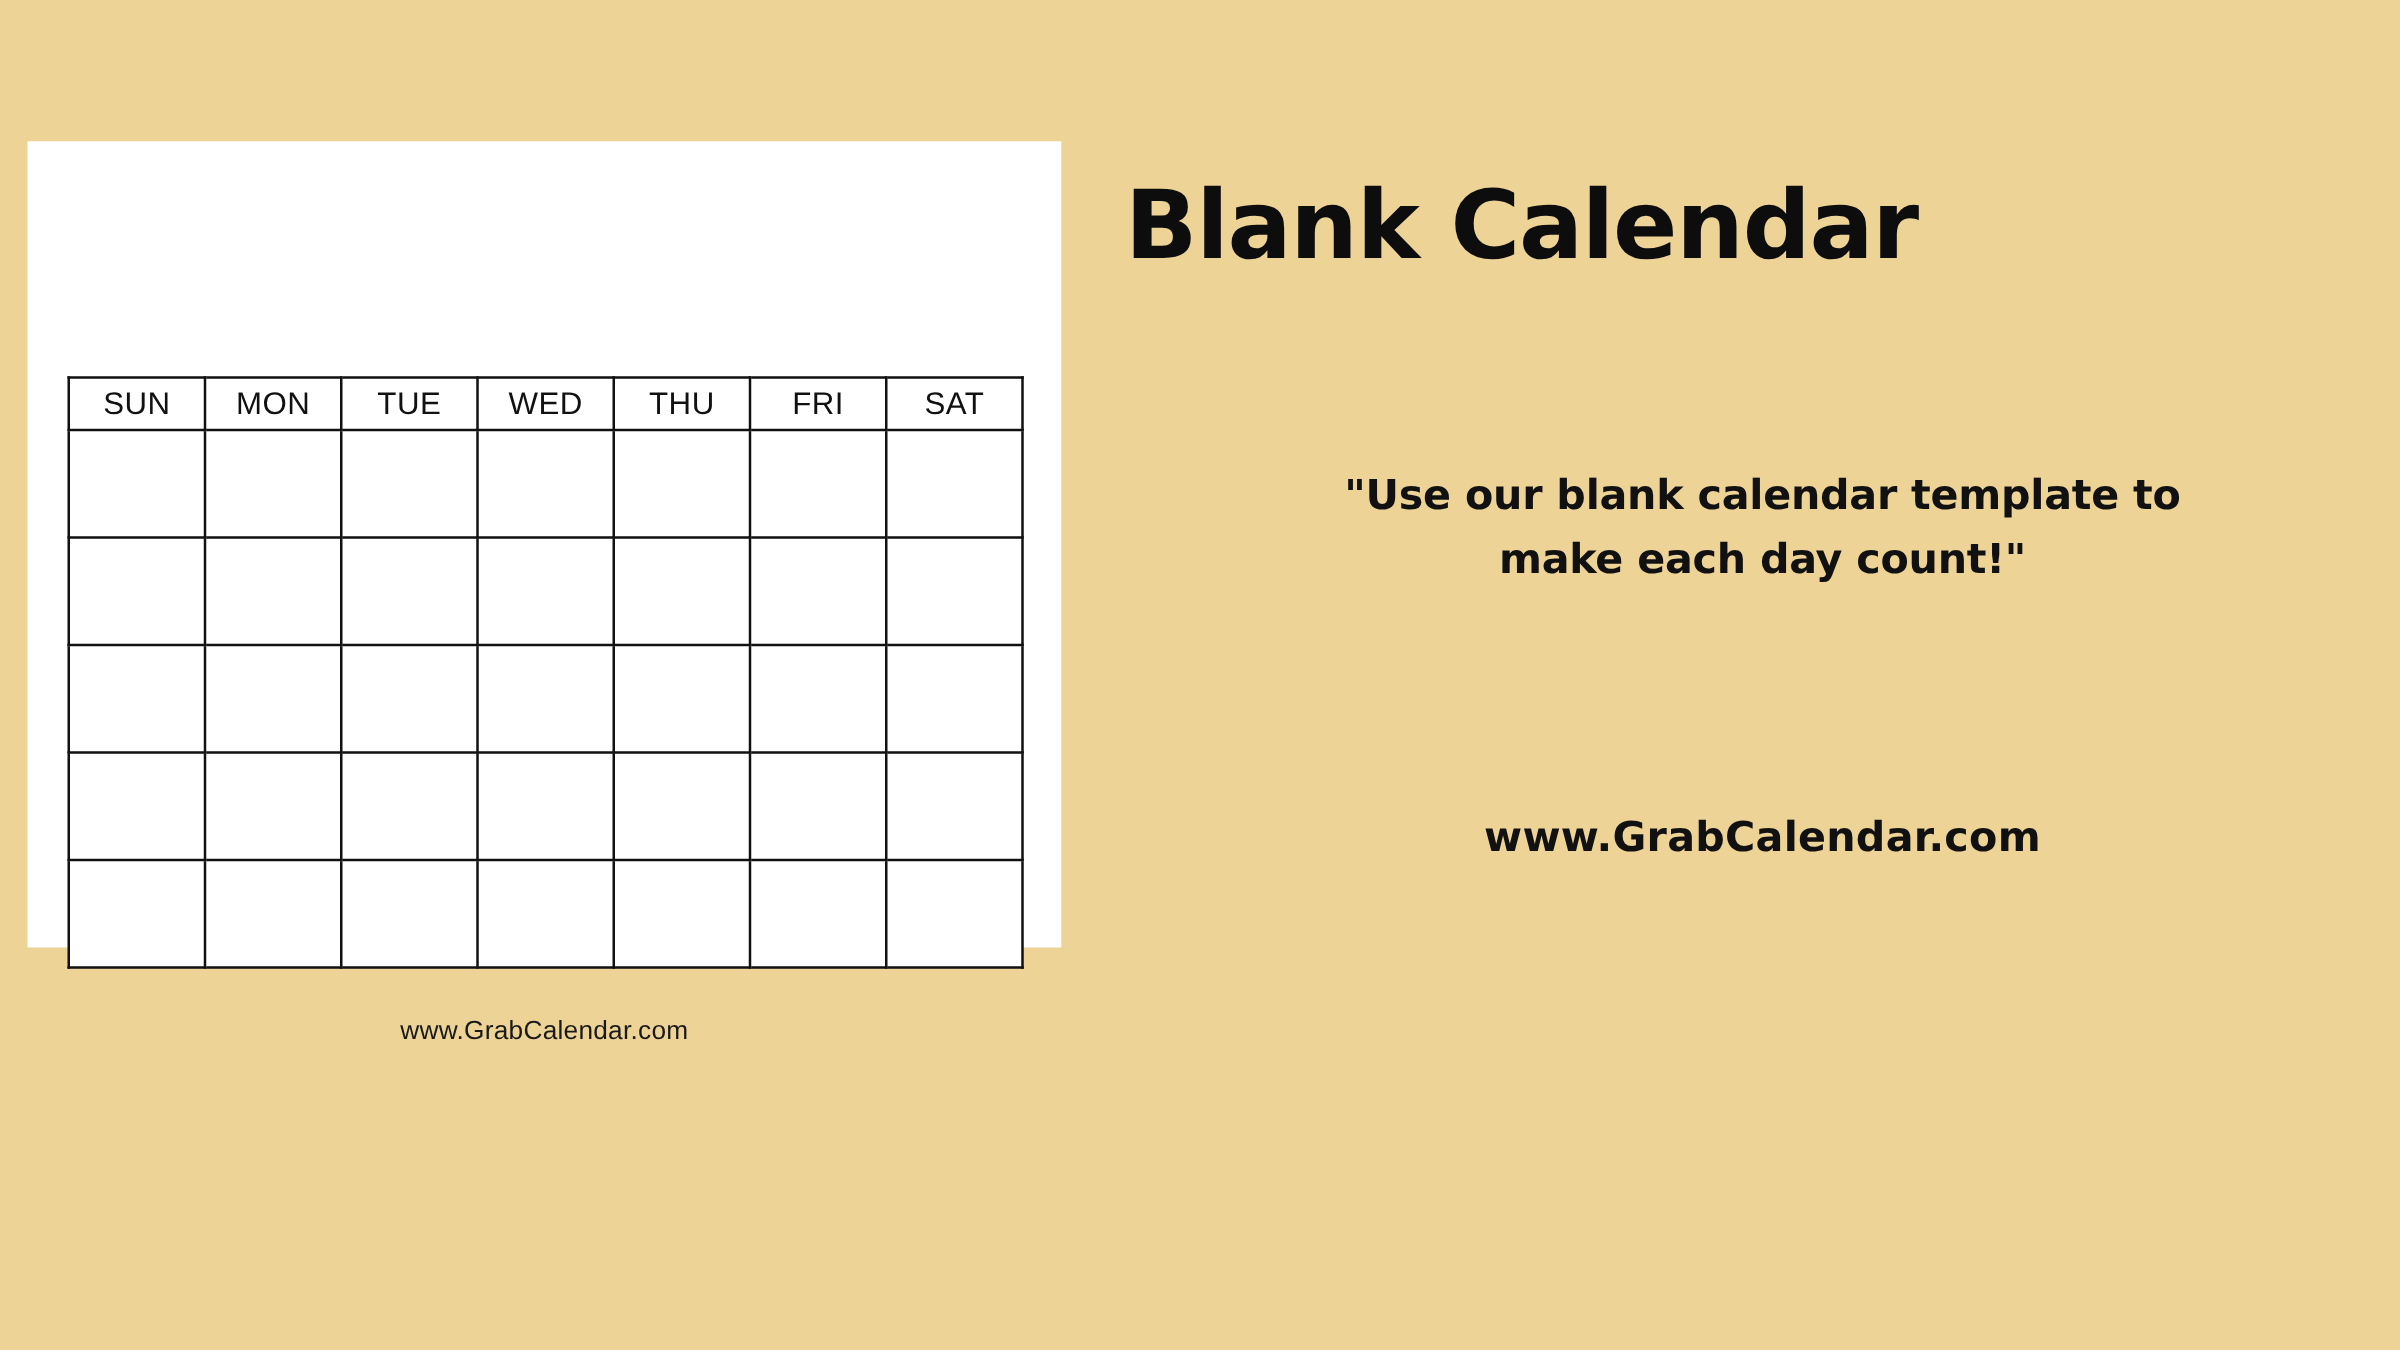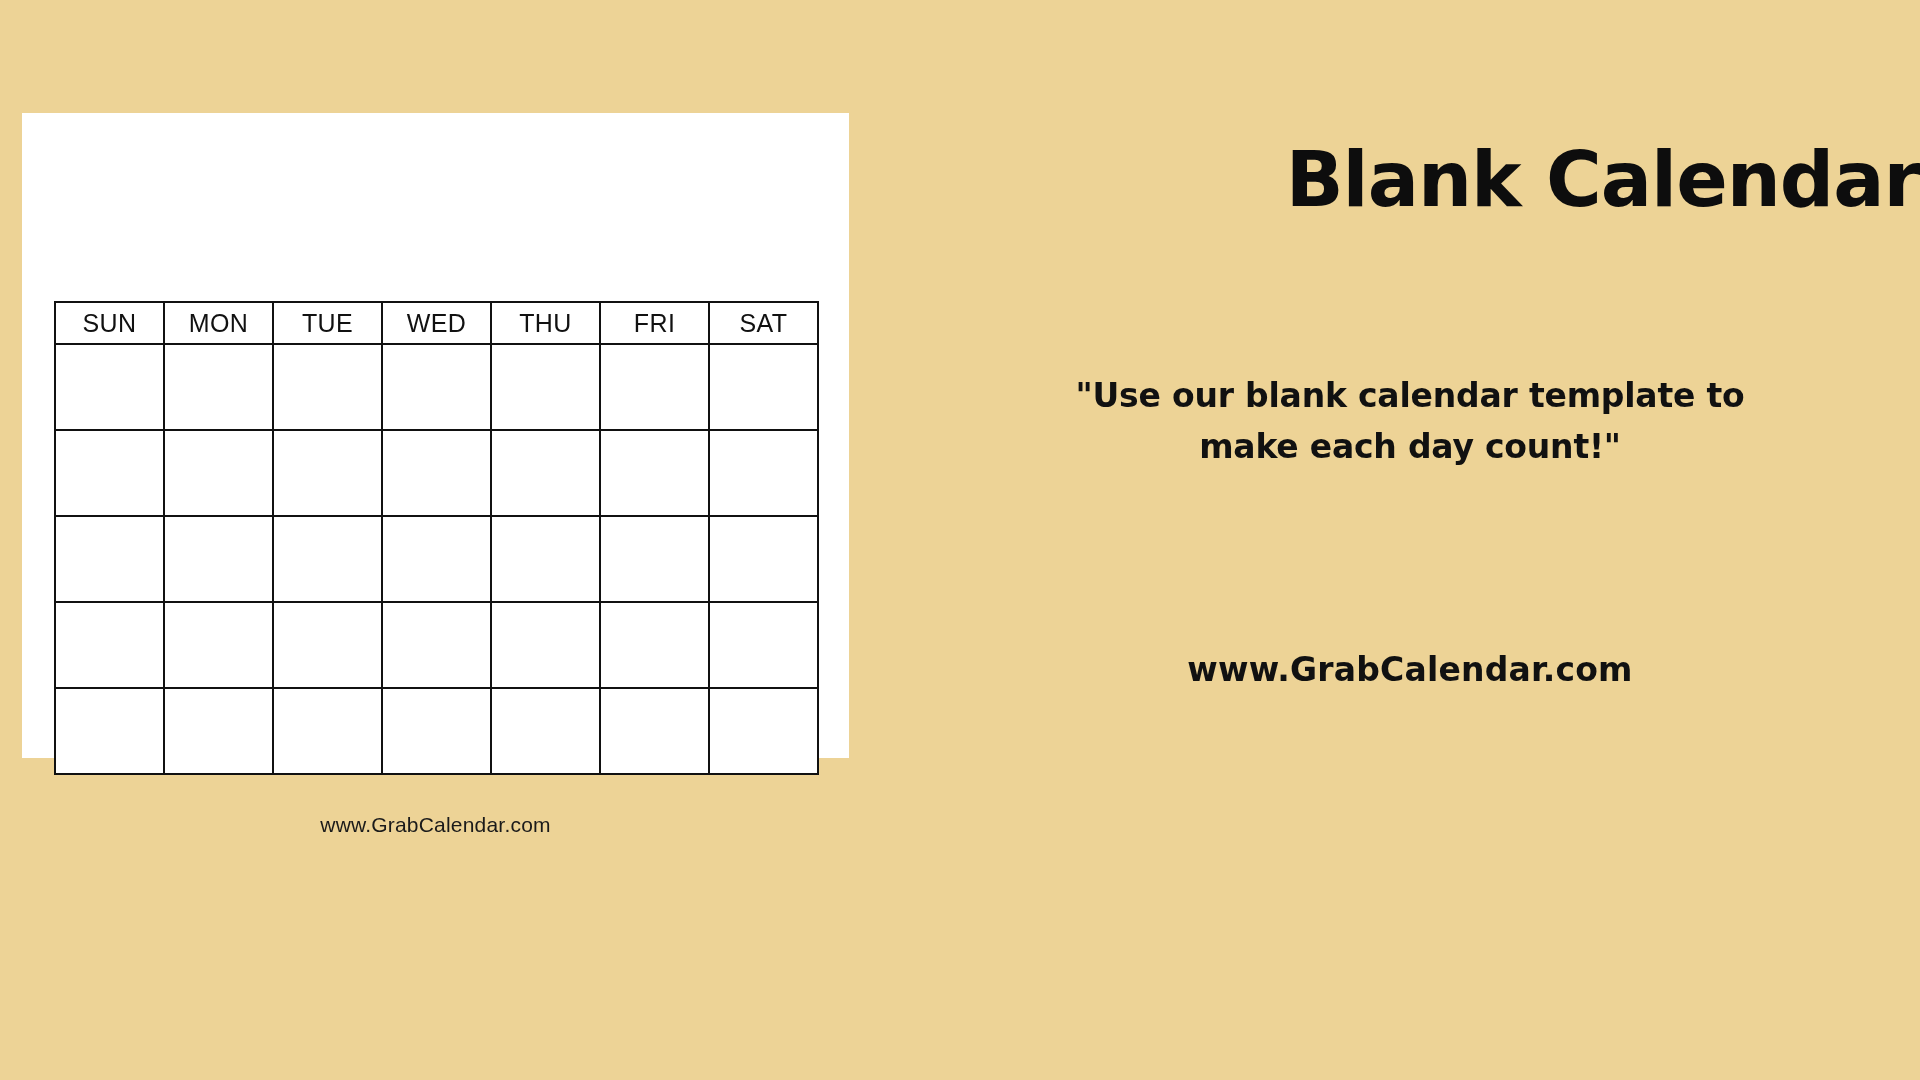--- a/index.html
+++ b/index.html
@@ -89,21 +89,21 @@
     top: 0;
     width: 1020px;
     height: 1080px;
   }
 
   .poster-title {
     position: absolute;
     left: 0;
     right: 0;
     top: 140px;
-    text-align: right;
+    text-align: left;
     font-family: "DejaVu Sans", sans-serif;
     font-size: 76px;
     font-weight: 700;
     color: #0d0d0d;
     letter-spacing: -1px;
     line-height: 1.05;
   }
 
   .poster-quote {
     position: absolute;

